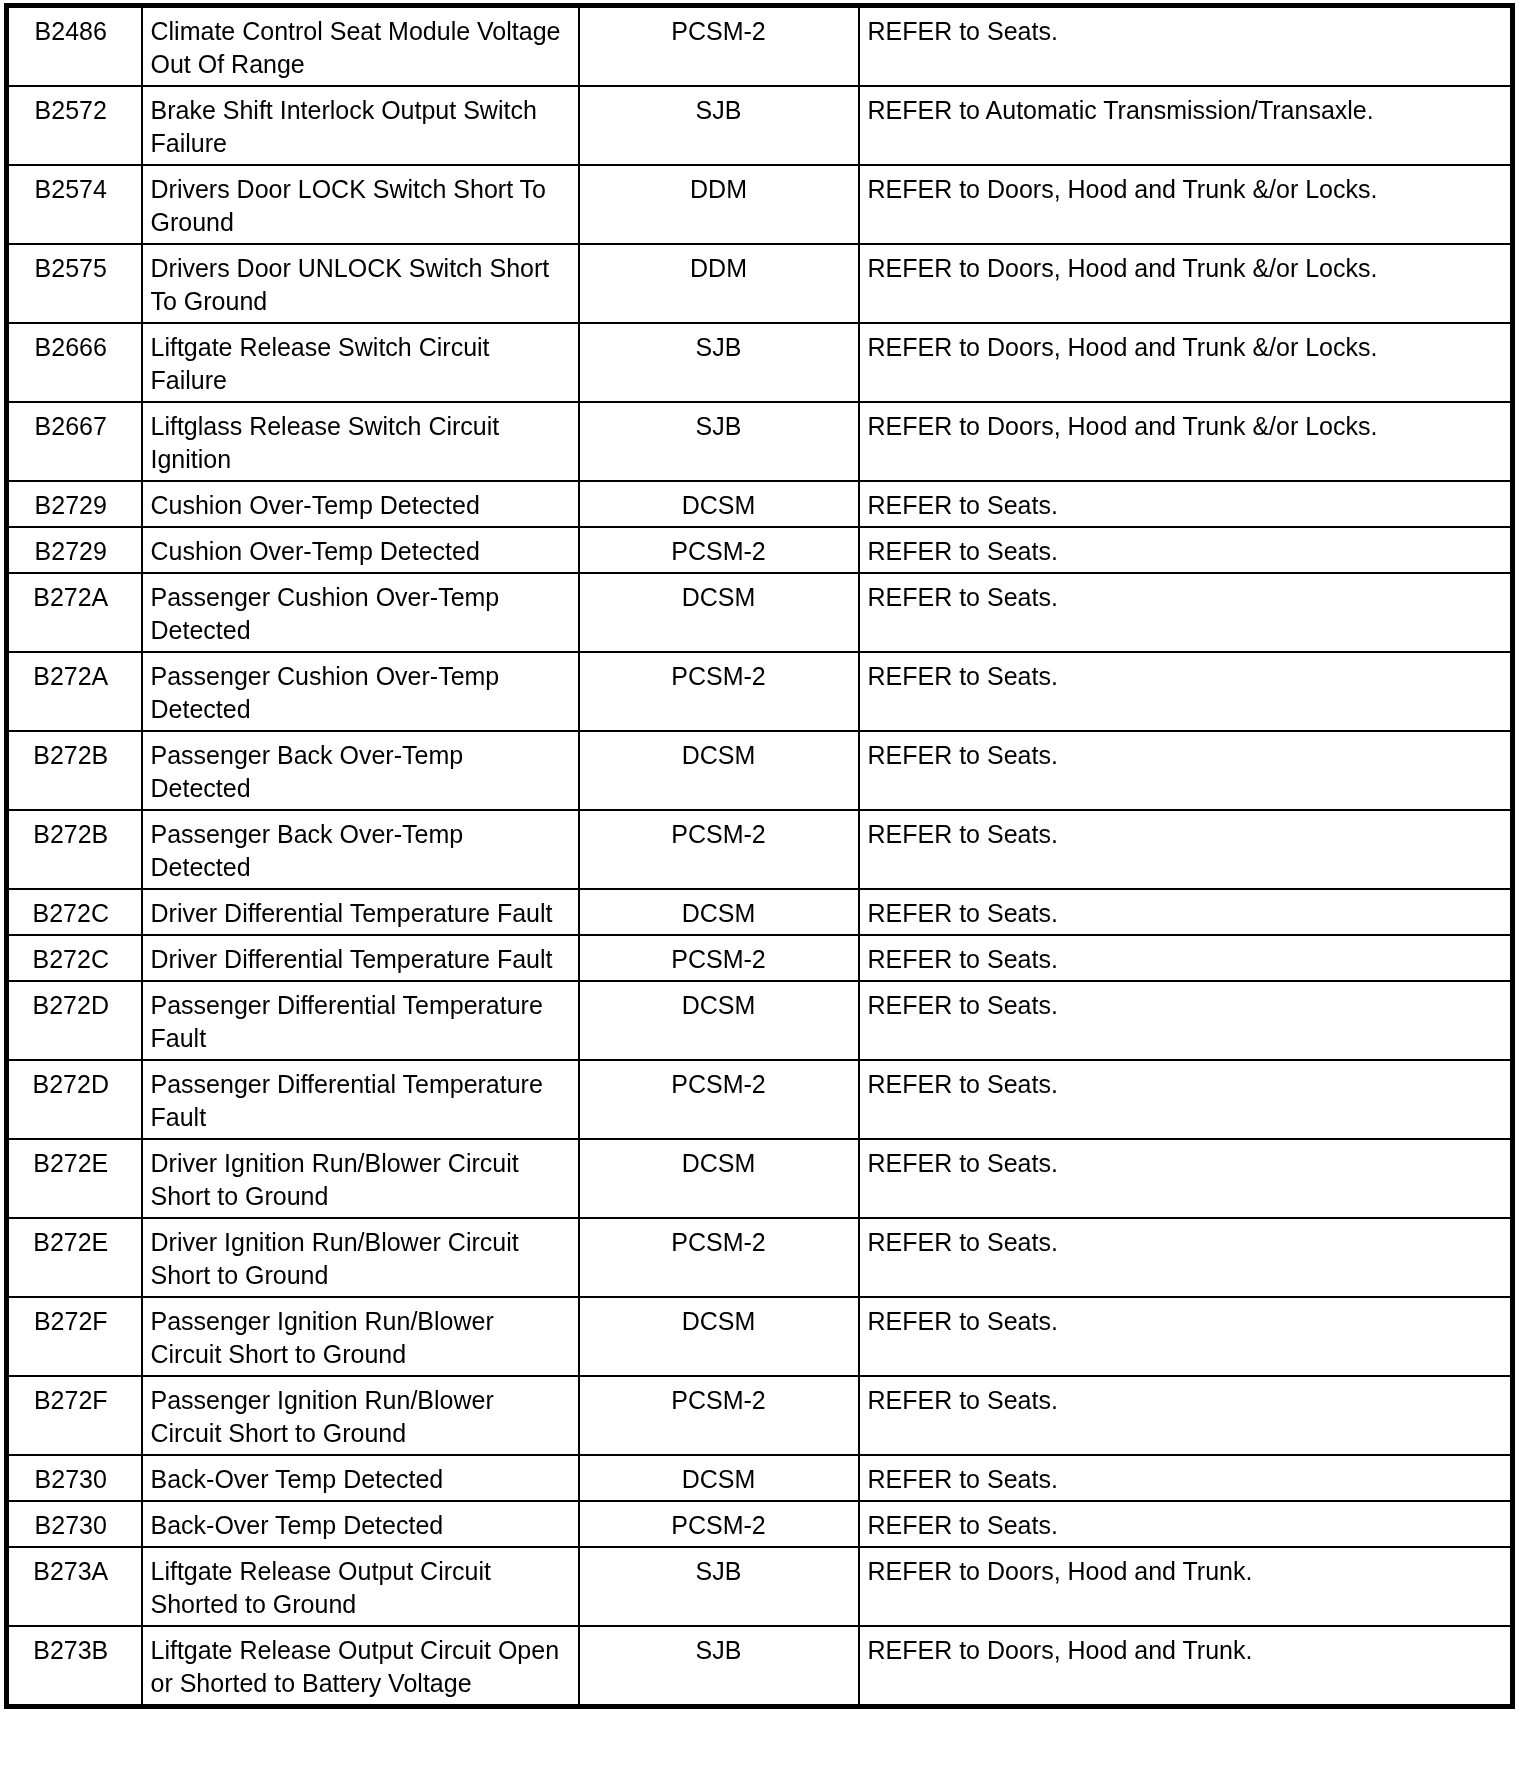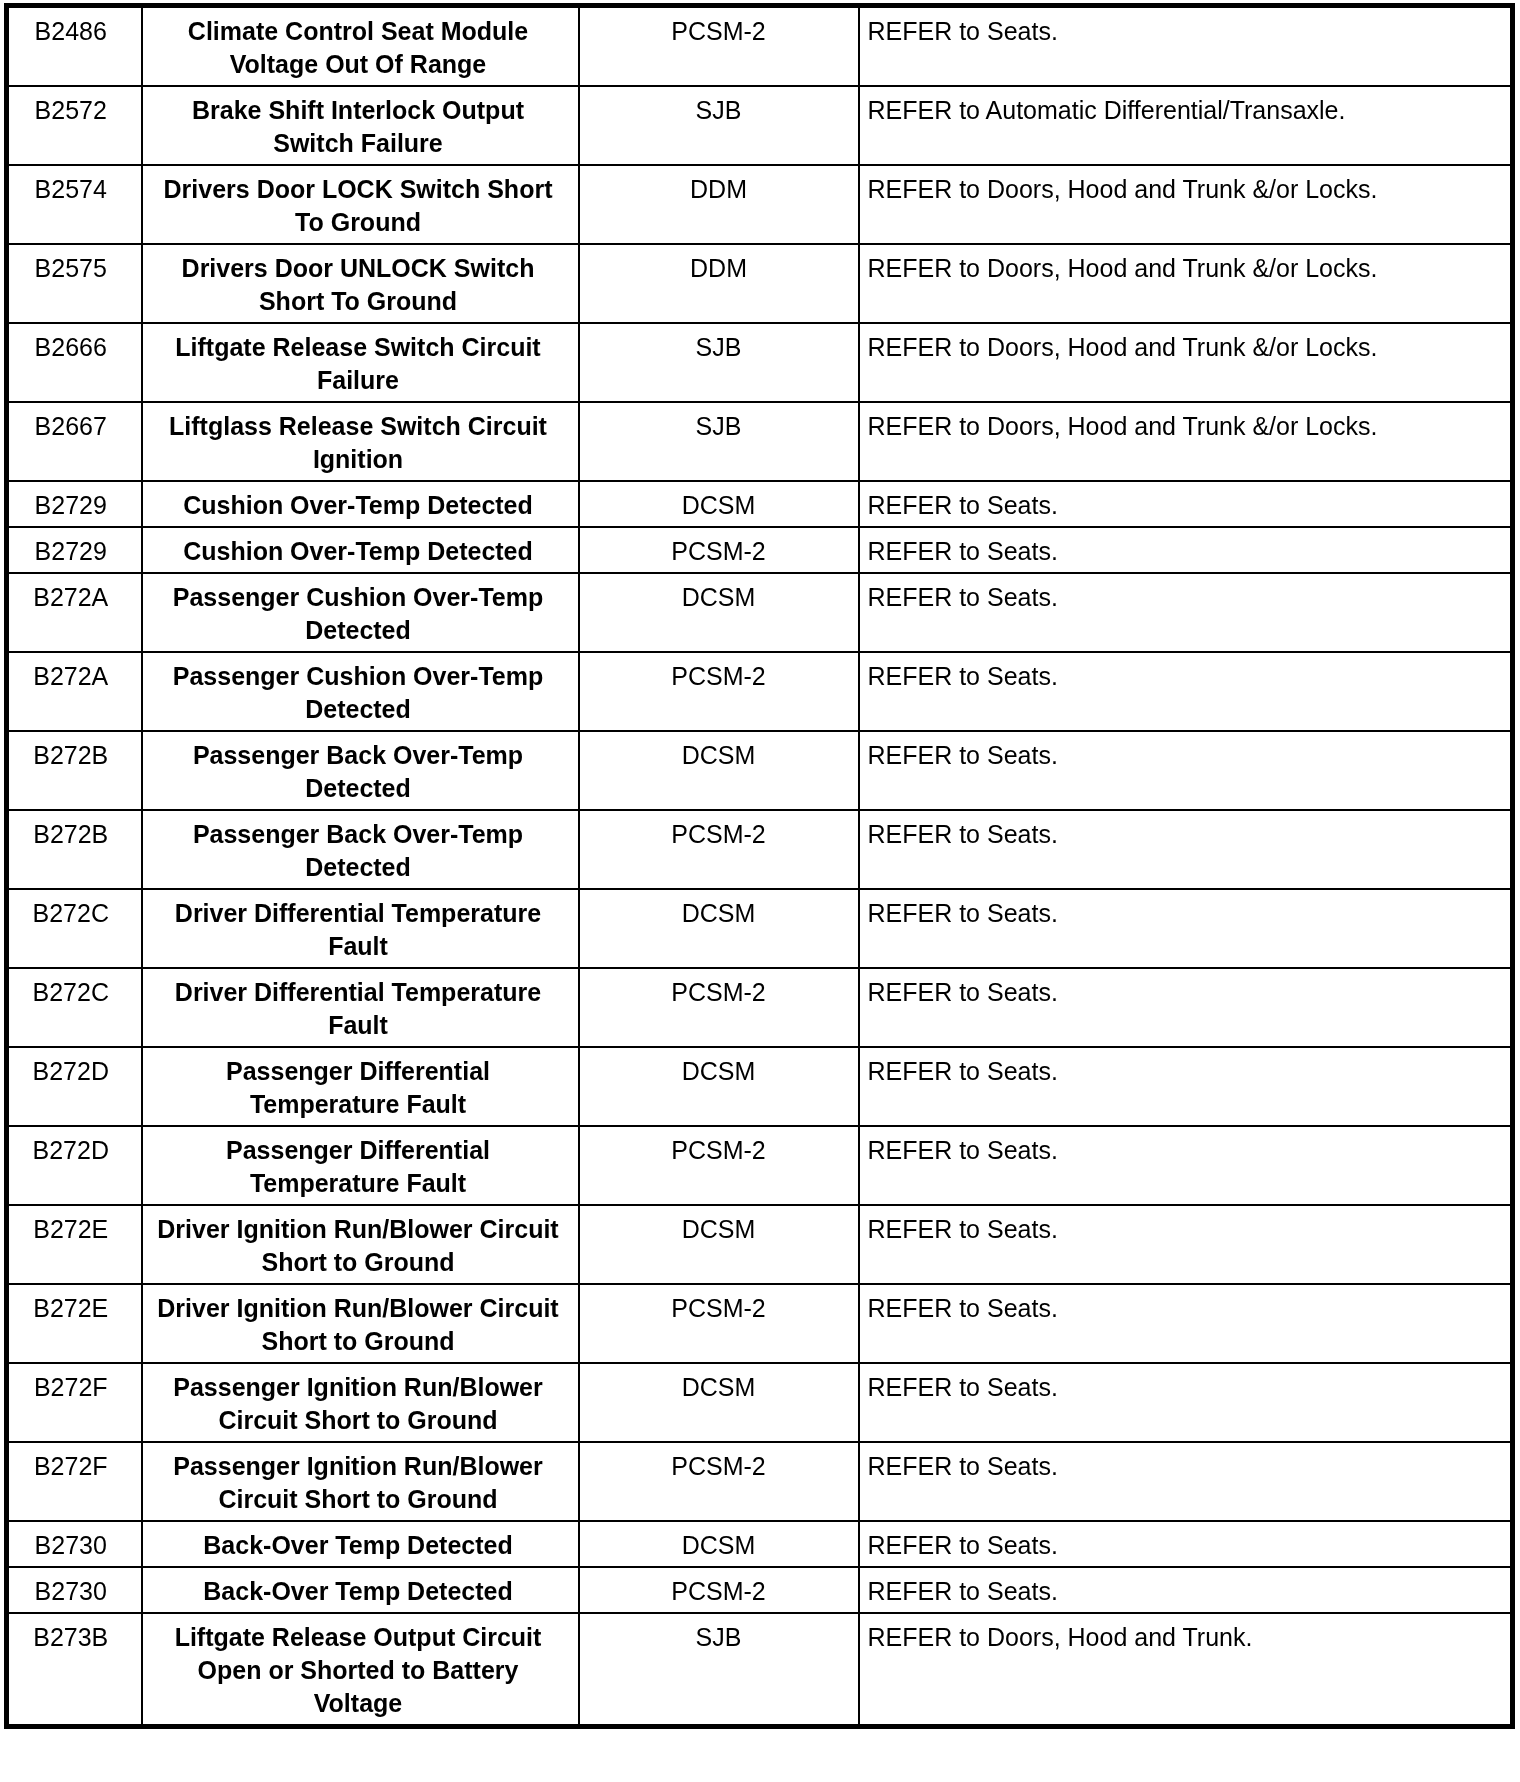--- a/index.html
+++ b/index.html
@@ -34,24 +34,23 @@
     padding: 7px 8px 4px 8px;
     overflow: hidden;
     word-wrap: normal;
   }
   td.code {
     text-align: center;
     padding-left: 2px;
     padding-right: 10px;
   }
   td.desc {
-    text-align: center;
+    text-align: left;
     padding-left: 8px;
     padding-right: 12px;
-    font-weight: bold;
   }
   td.module {
     text-align: center;
   }
   td.action {
     text-align: left;
   }
 </style>
 </head>
 <body>
@@ -70,21 +69,21 @@
     <td class="desc">Climate Control Seat Module Voltage Out Of Range</td>
     <td class="module">PCSM-2</td>
     <td class="action">REFER to Seats.</td>
   </tr>
 
 
   <tr>
     <td class="code">B2572</td>
     <td class="desc">Brake Shift Interlock Output Switch Failure</td>
     <td class="module">SJB</td>
-    <td class="action">REFER to Automatic Differential/Transaxle.</td>
+    <td class="action">REFER to Automatic Transmission/Transaxle.</td>
   </tr>
 
   <tr>
     <td class="code">B2574</td>
     <td class="desc">Drivers Door LOCK Switch Short To Ground</td>
     <td class="module">DDM</td>
     <td class="action">REFER to Doors, Hood and Trunk &amp;/or Locks.</td>
   </tr>
 
   <tr>
@@ -213,20 +212,26 @@
     <td class="action">REFER to Seats.</td>
   </tr>
 
   <tr>
     <td class="code">B2730</td>
     <td class="desc">Back-Over Temp Detected</td>
     <td class="module">PCSM-2</td>
     <td class="action">REFER to Seats.</td>
   </tr>
 
+  <tr>
+    <td class="code">B273A</td>
+    <td class="desc">Liftgate Release Output Circuit Shorted to Ground</td>
+    <td class="module">SJB</td>
+    <td class="action">REFER to Doors, Hood and Trunk.</td>
+  </tr>
 
   <tr>
     <td class="code">B273B</td>
     <td class="desc">Liftgate Release Output Circuit Open or Shorted to Battery Voltage</td>
     <td class="module">SJB</td>
     <td class="action">REFER to Doors, Hood and Trunk.</td>
   </tr>
 </tbody>
   </table>
 </div>

